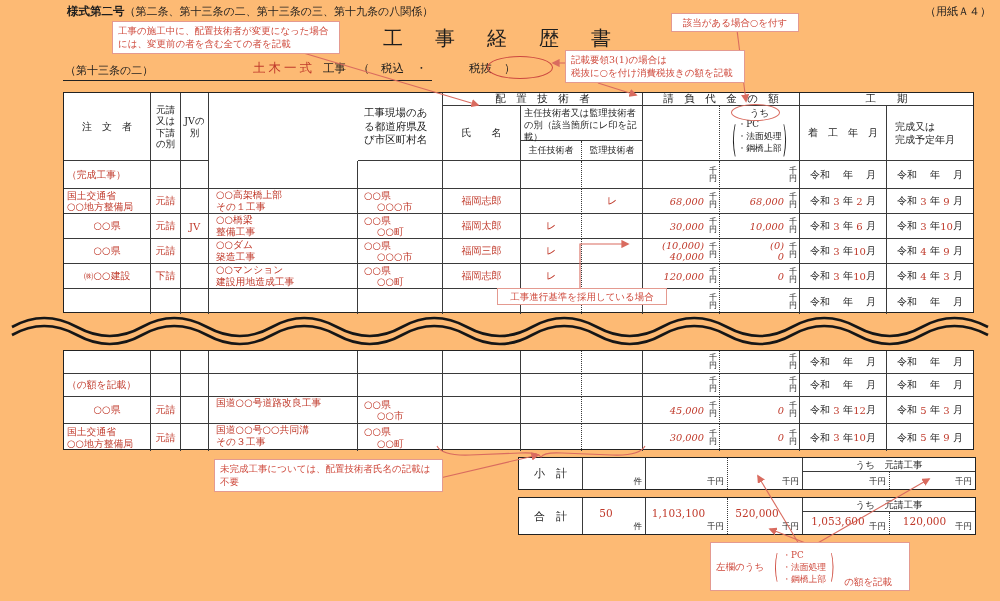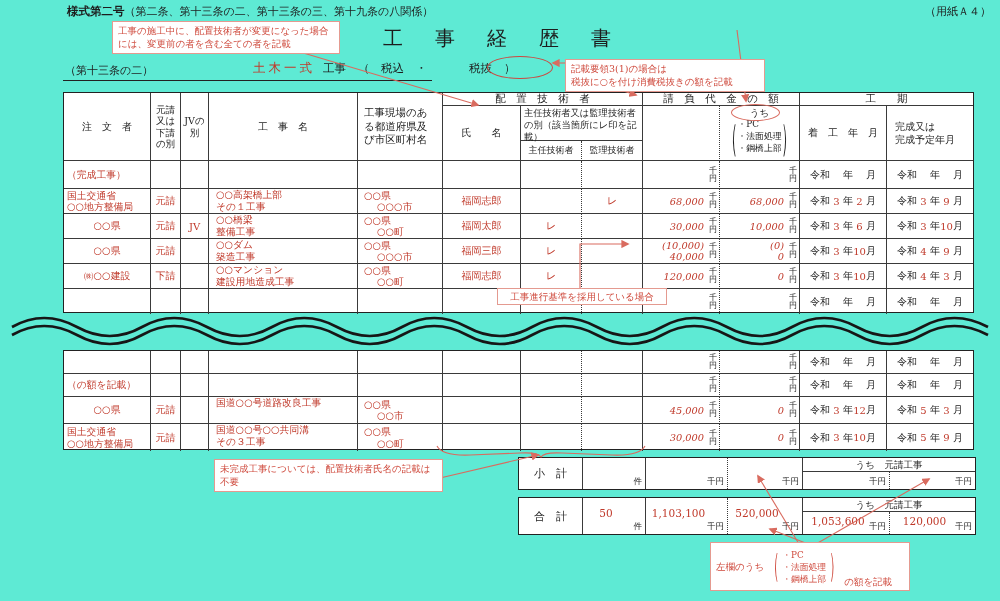--- a/index.html
+++ b/index.html
@@ -1,16 +1,16 @@
 <!DOCTYPE html>
 <html><head>
 <meta charset="utf-8">
 <style>
 html,body{margin:0;padding:0;background:#fff}
-.page{position:relative;width:1000px;height:601px;background:#5eead4;overflow:hidden;
+.page{position:relative;width:1000px;height:601px;background:#fdba74;overflow:hidden;
  font-family:"DejaVu Serif","Liberation Serif",serif;color:#1d1d1d}
 .red{color:#c03a2b}
 
 .tbl{position:absolute;left:63px;border:1.6px solid #222;background:#fff;z-index:1;box-sizing:border-box}
 .g{display:grid;grid-template-columns:87px 30px 28px 149px 85px 78px 61px 61px 77px 80px 87px 86px}
 .hgrid{grid-template-rows:13px 35px 20px}
 .c{position:relative;display:flex;align-items:center;justify-content:center;
  border-right:1px solid #3a3a3a;border-bottom:1px solid #3a3a3a;font-size:10px;box-sizing:border-box;text-align:center}
 .nr{border-right:none}
 .dr{border-right:1px dotted #3a3a3a}
@@ -92,21 +92,20 @@
  <div class="typeline">
    <span class="val">土木一式</span><span class="suf">工事</span><span class="taxp">（　税込　・</span><span class="taxx">税抜</span><span class="taxc">）</span>
  </div>
  <div class="underline"></div>
 
  <div class="tbl" style="top:92px;width:911px;height:221px">
   <div class="g hgrid">
    <div class="c" style="grid-area:1/1/4/2">注　文　者</div>
    <div class="c wrapc" style="grid-area:1/2/4/3">元請又は下請の別</div>
    <div class="c wrapc" style="grid-area:1/3/4/4">JVの別</div>
-   <div class="c" style="grid-area:1/4/4/5">工　事　名</div>
    <div class="c sitehead" style="grid-area:1/5/4/6">工事現場のある都道府県及び市区町村名</div>
    <div class="c band" style="grid-area:1/6/2/9">配　置　技　術　者</div>
    <div class="c" style="grid-area:2/6/4/7">氏　　名</div>
    <div class="c kind" style="grid-area:2/7/3/9">主任技術者又は監理技術者の別（該当箇所にレ印を記載）</div>
    <div class="c subh dr" style="grid-area:3/7/4/8">主任技術者</div>
    <div class="c subh" style="grid-area:3/8/4/9">監理技術者</div>
    <div class="c band" style="grid-area:1/9/2/11">請　負　代　金　の　額</div>
    <div class="c dr" style="grid-area:2/9/4/10"></div>
    <div class="c uchihead" style="grid-area:2/10/4/11">
      <div class="uchitop">うち</div>
@@ -684,21 +683,22 @@
    <polyline points="580,288 580,244 628,244" marker-end="url(#ah)"></polyline>
    <line x1="440" y1="478" x2="538" y2="455" marker-end="url(#ah)"></line>
    <path d="M437 446 Q442 456 470 455 L520 453 Q538 452 541 457 Q544 452 562 453 L612 455 Q640 456 645 446"></path>
    <line x1="799" y1="544" x2="758" y2="476" marker-end="url(#ah)"></line>
    <line x1="808" y1="544" x2="770" y2="529" marker-end="url(#ah)"></line>
    <line x1="816" y1="544" x2="929" y2="479" marker-end="url(#ah)"></line>
   </g>
  </svg>
 
  <div class="anno" style="left:112px;top:21px;width:228px">工事の施工中に、配置技術者が変更になった場合には、変更前の者を含む全ての者を記載</div>
- <div class="anno" style="left:565px;top:59px;width:200px">
+ <div class="anno" style="left:671px;top:13px;width:128px;text-align:center">該当がある場合○を付す</div>
+ <div class="anno" style="left:565px;top:50px;width:180px">
    <div>記載要領3(1)の場合は</div>
    <div>税抜に○を付け消費税抜きの額を記載</div>
  </div>
  <div class="anno" style="left:497px;top:288px;width:170px;text-align:center;padding:1px 2px">工事進行基準を採用している場合</div>
  <div class="anno" style="left:214px;top:459px;width:229px">未完成工事については、配置技術者氏名の記載は不要</div>
  <div class="anno b6" style="left:710px;top:542px;width:200px;height:49px">
    <span>左欄のうち</span>
    <span class="paren2">（</span>
    <span class="items">
         <i>・PC</i>

